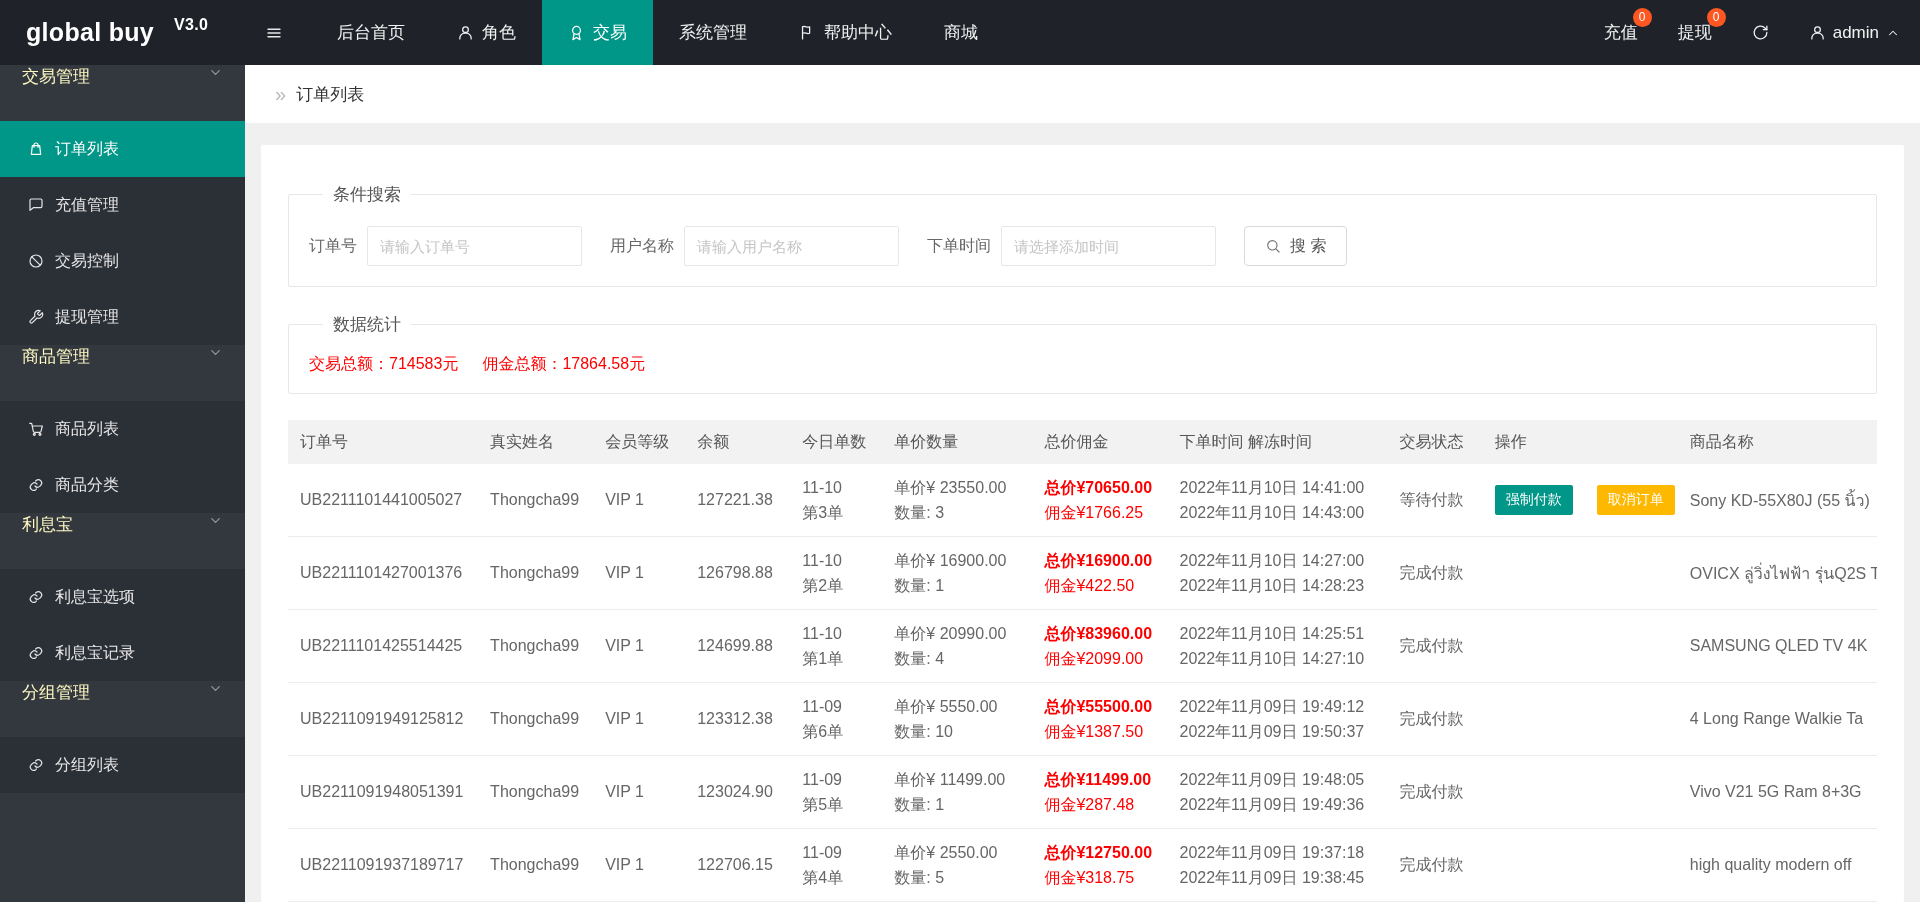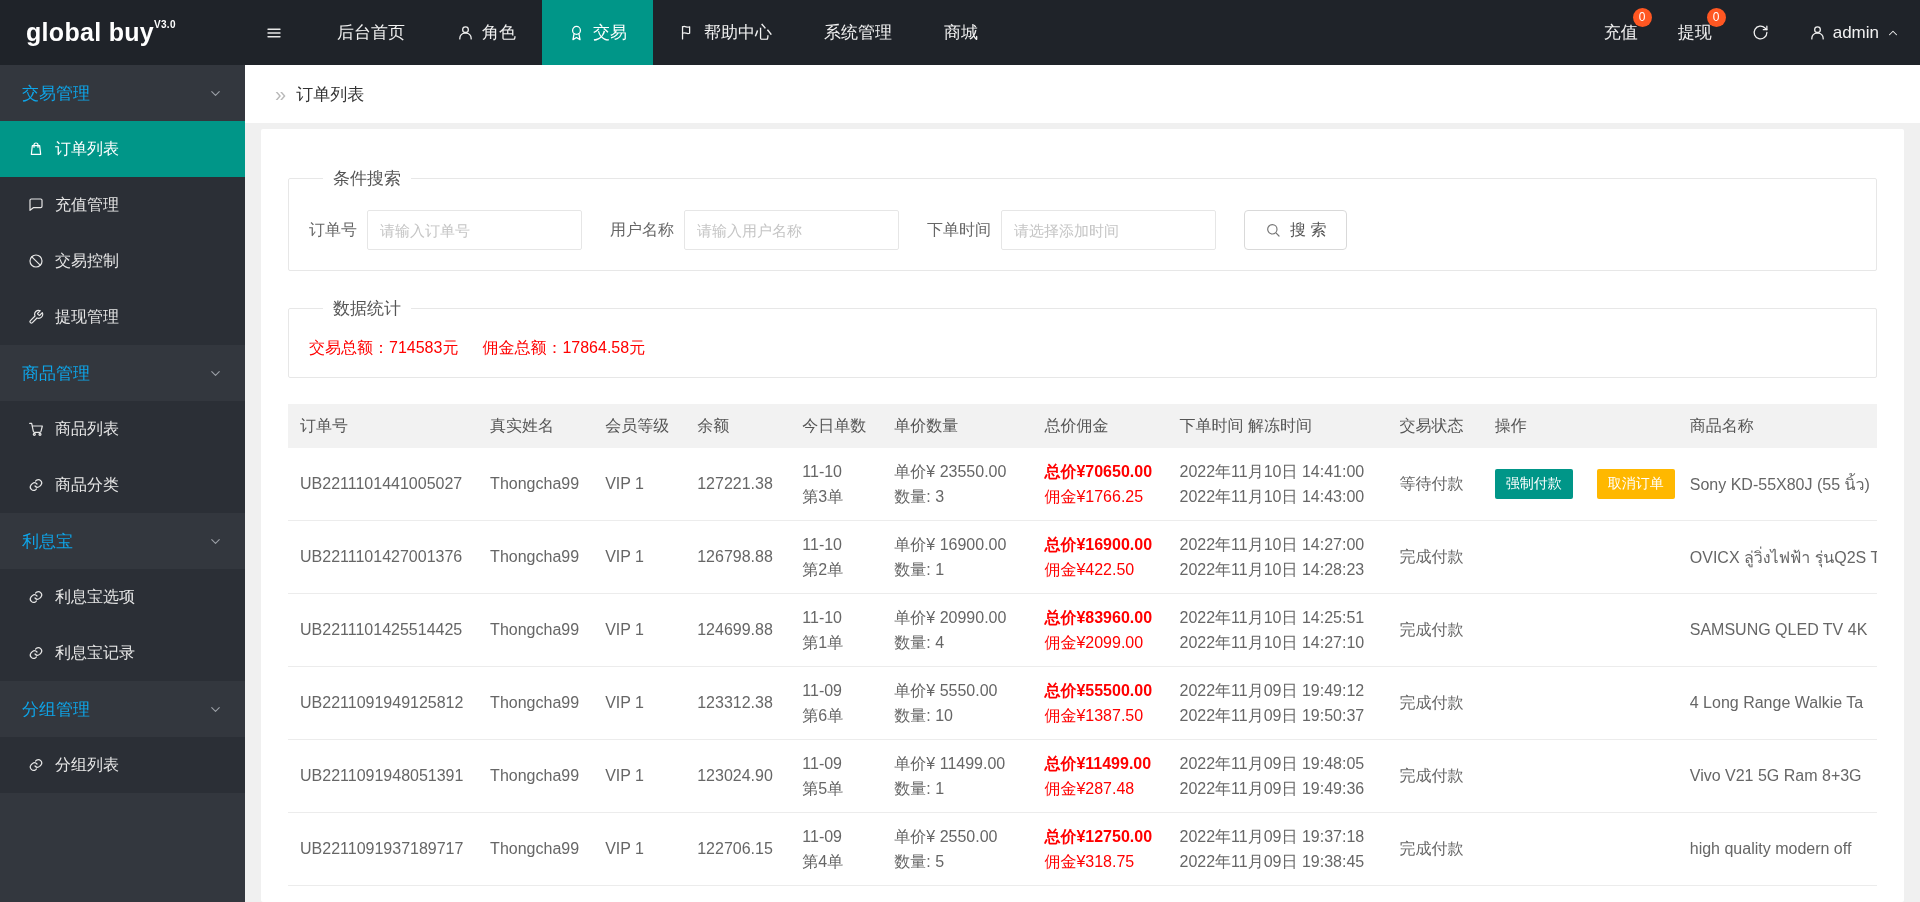--- a/index.html
+++ b/index.html
@@ -5,39 +5,39 @@
   *{box-sizing:border-box;margin:0;padding:0}
   html,body{width:1920px;height:902px;overflow:hidden}
   body{font-family:"Liberation Sans","DejaVu Sans",sans-serif;background:#f0f0f0;color:#666;font-size:16px}
   .icon{display:inline-flex;flex-shrink:0}
   .icon svg{width:100%;height:100%;fill:none;stroke:currentColor;stroke-width:1.8;stroke-linecap:round;stroke-linejoin:round;display:block}
   .i14{width:14px;height:14px}.i15{width:15px;height:15px}.i16{width:16px;height:16px}.i17{width:17px;height:17px}.i18{width:18px;height:18px}
   .app{display:flex;flex-direction:column;height:100%}
   
   .topbar{display:flex;align-items:stretch;height:65px;background:#1f2329;color:#f1f1f1;flex-shrink:0}
   .brand{width:245px;flex-shrink:0;display:flex;align-items:center;padding-left:26px;color:#fff;font-size:25px;font-weight:bold;letter-spacing:.3px}
-  .brand .ver{font-size:10px;margin-left:0;transform:translateY(-8px)}
+  .brand .ver{font-size:16px;margin-left:20px;transform:translateY(-8px)}
   .hamburger{width:58px;display:flex;align-items:center;justify-content:center;cursor:pointer;color:#e8e8e8}
   .topnav{display:flex;align-items:stretch;margin-left:8px}
   .nav-item{display:flex;align-items:center;gap:8px;padding:0 26px;font-size:17px;cursor:pointer;color:#f1f1f1;white-space:nowrap}
   .nav-item.active{background:#009688;color:#fff}
   .topbar-right{margin-left:auto;display:flex;align-items:stretch}
   .top-action{position:relative;display:flex;align-items:center;gap:7px;padding:0 20px;font-size:17px;cursor:pointer;white-space:nowrap}
   .badge{position:absolute;top:8px;right:6px;min-width:19px;height:19px;line-height:19px;border-radius:10px;background:#ff5722;color:#fff;font-size:12px;text-align:center;padding:0 5px}
   
   .body-row{display:flex;flex:1;overflow:hidden}
   .sidebar{width:245px;flex-shrink:0;background:#33373e;overflow:hidden}
-  .side-group{height:56px;display:flex;align-items:center;padding:0 22px;color:#0ea5e9;font-size:17px;cursor:pointer}
+  .side-group{height:56px;display:flex;align-items:flex-start;padding:0 22px;color:#fef9c3;font-size:17px;cursor:pointer}
   .side-group .chev{margin-left:auto;color:#9b9fa6}
   .side-item{height:56px;display:flex;align-items:center;gap:11px;padding:0 18px 0 28px;background:#2b2f36;color:#e6e6e6;font-size:16px;cursor:pointer}
   .side-item.active{background:#009688;color:#fff}
   .main{flex:1;display:flex;flex-direction:column;overflow:hidden;min-width:0}
   .breadcrumb-bar{height:58px;flex-shrink:0;background:#fff;display:flex;align-items:center;gap:10px;padding-left:30px;font-size:17px;color:#333}
   .bc-caret{color:#b9b9b9;font-size:20px}
-  .content{flex:1;padding:6px 16px 0;overflow:hidden}
+  .content{flex:1;padding:22px 16px 0;overflow:hidden}
   .card{background:#fff;border-radius:2px;height:100%;padding:12px 15px 0;overflow:hidden}
   fieldset.fs{border:1px solid #e7e7e7;border-radius:2px;margin:26px 12px 0;padding:20px}
   fieldset.fs legend{margin-left:14px;padding:0 10px;color:#555;font-size:17px}
   fieldset.fs-stats{padding:18px 20px}
   .search-row{display:flex;align-items:center;gap:28px}
   .field{display:flex;align-items:center;gap:10px}
   .field label{color:#666;white-space:nowrap}
   .field input{width:215px;height:40px;border:1px solid #e6e6e6;border-radius:2px;padding:0 12px;font-size:15px;color:#333;outline:none;font-family:inherit;background:#fff}
   .field input::placeholder{color:#c5c5c5}
   .search-btn{display:inline-flex;align-items:center;gap:9px;height:40px;padding:0 20px;border:1px solid #d9d9d9;border-radius:4px;background:#fff;color:#555;font-size:16px;cursor:pointer;font-family:inherit}
@@ -89,30 +89,30 @@
         <div class="nav-item active">
           <span class="icon i17">
             <svg viewBox="0 0 24 24">
               <circle cx="12" cy="9" r="5.5"></circle>
               <path d="M8.6 13.5 7 22l5-3 5 3-1.6-8.5"></path>
             </svg>
           </span>
           <span>交易</span>
         </div>
         <div class="nav-item">
+          <span>系统管理</span>
+        </div>
+        <div class="nav-item">
           <span class="icon i17">
             <svg viewBox="0 0 24 24">
               <path d="M5 21V4"></path>
               <path d="M5 4c4-2 6 2 10 0v9c-4 2-6-2-10 0"></path>
             </svg>
           </span>
           <span>帮助中心</span>
-        </div>
-        <div class="nav-item">
-          <span>系统管理</span>
         </div>
         <div class="nav-item">
           <span>商城</span>
         </div>
       </nav>
     <div class="topbar-right">
       <div class="top-action">
         <span>充值</span>
         <span class="badge">0</span>
       </div>

